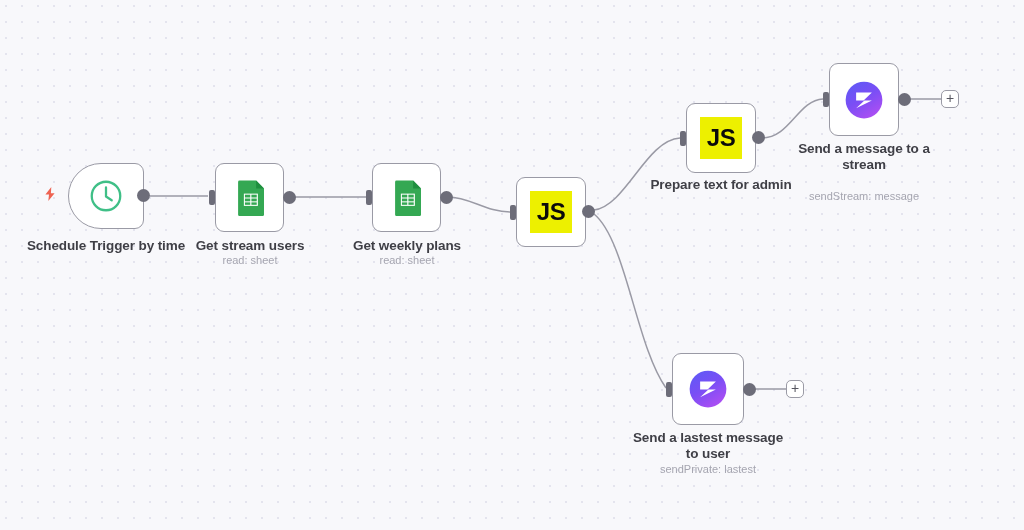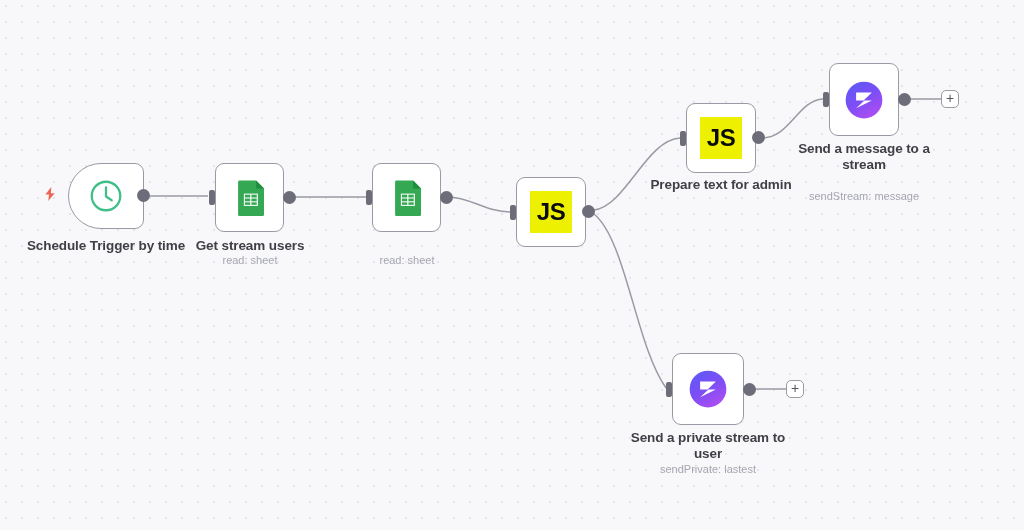--- a/index.html
+++ b/index.html
@@ -191,20 +191,21 @@
           <rect x="18.2" y="24.6" width="6.1" height="3.2"></rect>
           <rect x="25.6" y="24.6" width="6.1" height="3.2"></rect>
           <rect x="18.2" y="29" width="6.1" height="2.8"></rect>
           <rect x="25.6" y="29" width="6.1" height="2.8"></rect>
         </g>
       </svg>
     </span>
   </div>
   <span class="in-port" style="left:366px; top:190px;"></span>
   <span class="out-dot" style="left:440px; top:191px;"></span>
+  <div class="node-label" style="left:327px; top:238px; width:160px;">Get weekly plans</div>
   <div class="node-sub" style="left:327px; top:254px; width:160px;">read: sheet</div>
 
   <div class="node" style="left:516px; top:177px; width:70px; height:70px;">
     <span class="icon-js">JS</span>
   </div>
   <span class="in-port" style="left:510px; top:205px;"></span>
   <span class="out-dot" style="left:582px; top:205px;"></span>
 
   <div class="node" style="left:686px; top:103px; width:70px; height:70px;">
     <span class="icon-js">JS</span>
@@ -245,16 +246,16 @@
           </linearGradient>
         </defs>
         <circle cx="24" cy="24" r="21" fill="url(#zgrad2)"></circle>
         <path d="M15 15.5 H33 L23.5 24.5 H33 L15 33.5 L24.5 24.5 H15 Z" fill="#ffffff"></path>
       </svg>
     </span>
   </div>
   <span class="in-port" style="left:666px; top:382px;"></span>
   <span class="out-dot" style="left:743px; top:383px;"></span>
   <div class="plus-btn" style="left:786px; top:380px;">+</div>
-  <div class="node-label" style="left:628px; top:430px; width:160px;">Send a private stream to user</div>
+  <div class="node-label" style="left:628px; top:430px; width:160px;">Send a lastest message to user</div>
   <div class="node-sub" style="left:628px; top:463px; width:160px;">sendPrivate: lastest</div>
 
 </div>
 
 </body></html>

